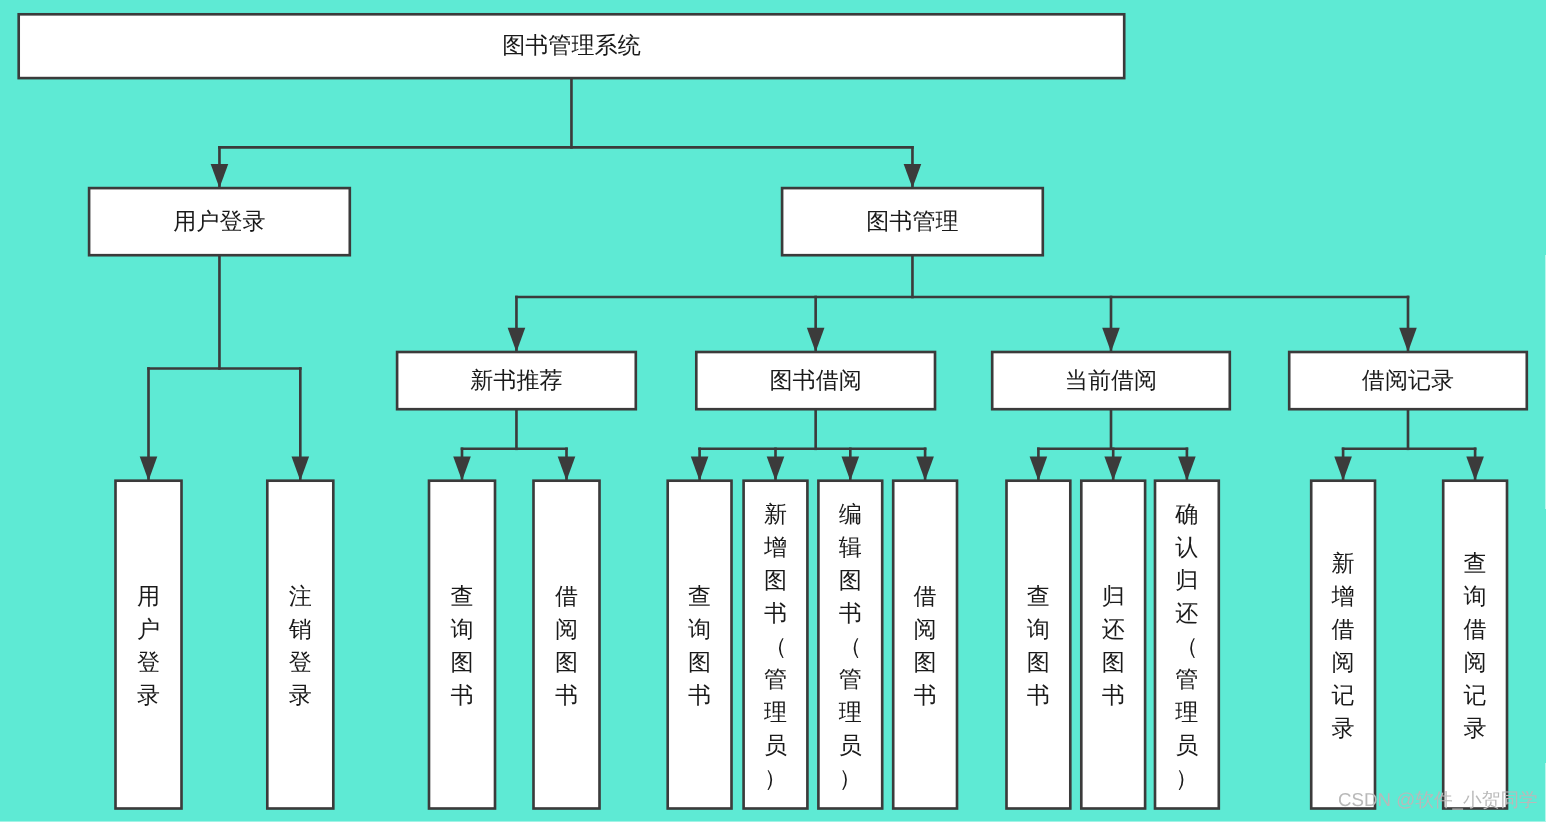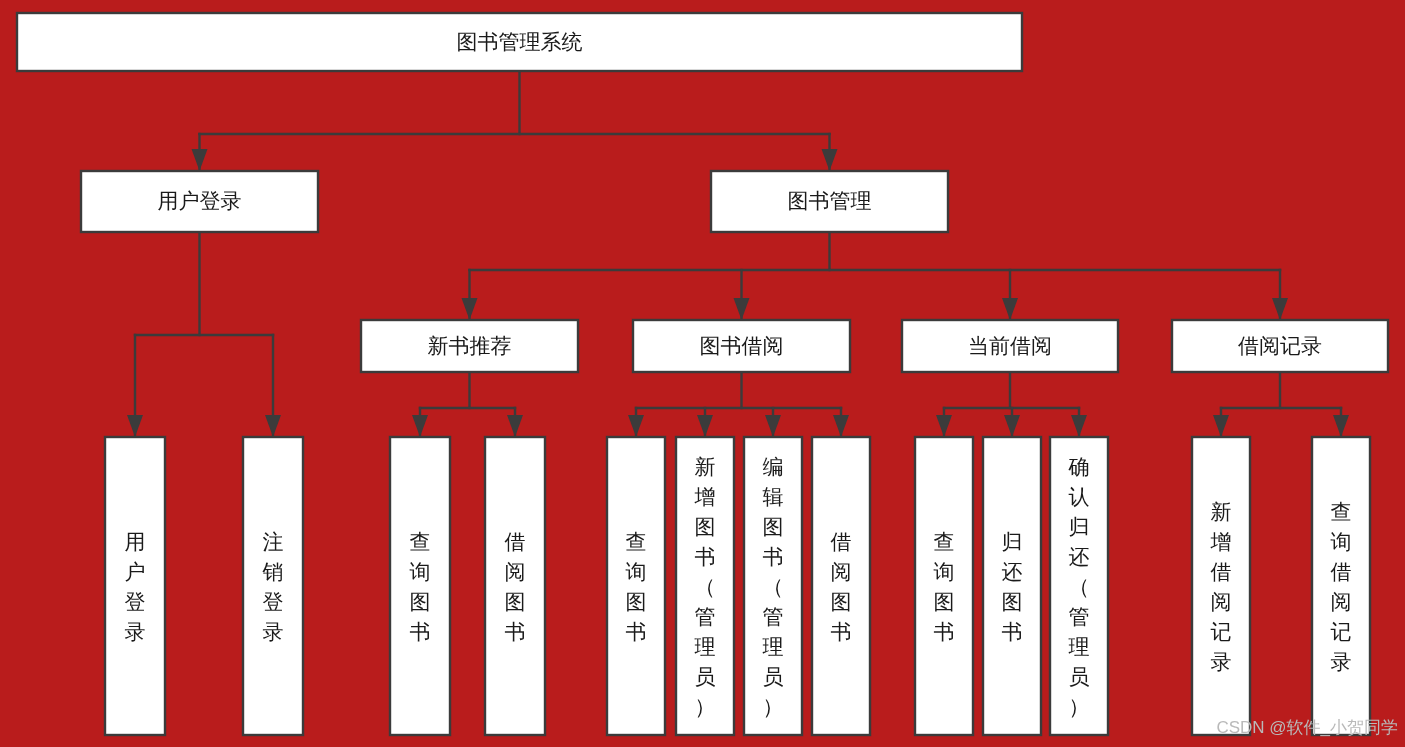--- a/index.html
+++ b/index.html
@@ -7,21 +7,21 @@
     padding: 0;
     background: #ffffff;
   }
   body {
     font-family: "Liberation Sans", "DejaVu Sans", sans-serif;
   }
   #diagram-root {
     position: relative;
     width: 1405px;
     height: 747px;
-    background: #b91c1c;
+    background: #5eead4;
     overflow: hidden;
   }
   svg.diagram-canvas {
     position: absolute;
     left: 0;
     top: 0;
     width: 1405px;
     height: 747px;
   }
   .node-box {

